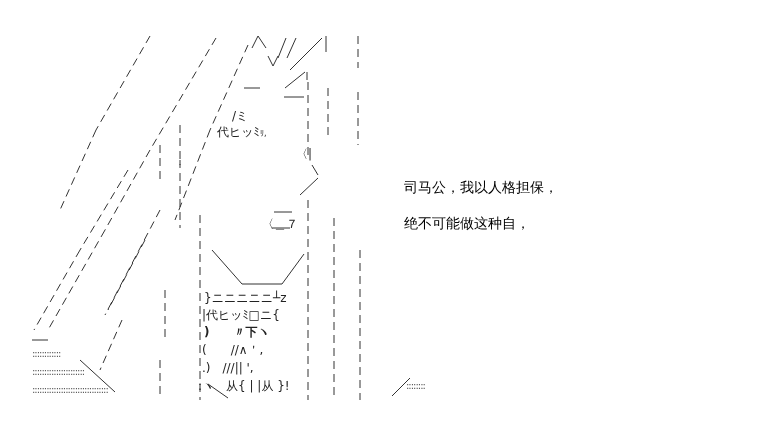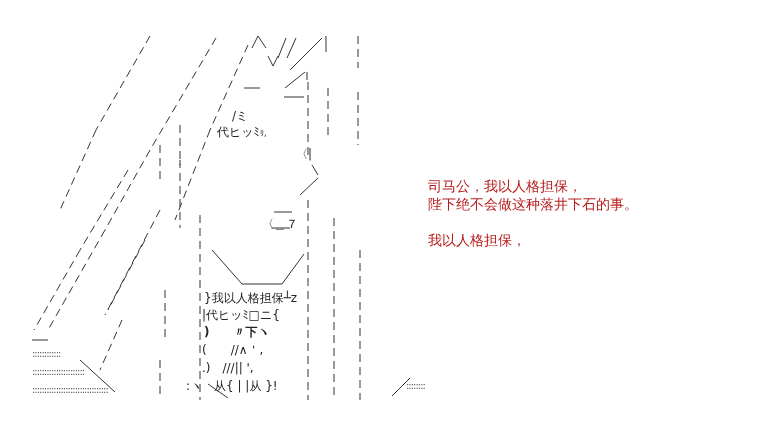--- a/index.html
+++ b/index.html
@@ -1,20 +1,20 @@
 <!DOCTYPE html>
 <html><head>
 <meta charset="utf-8">
 <style>
   html, body { margin: 0; padding: 0; background: #ffffff; }
   body { width: 769px; height: 424px; position: relative; overflow: hidden; font-family: "DejaVu Sans", sans-serif; color: #000; }
   .aa { position: absolute; left: 0; top: 0; width: 769px; height: 424px; }
   .seg { position: absolute; white-space: pre; font-size: 12px; line-height: 16px; color: #222; font-family: "DejaVu Sans", sans-serif; }
   .dot { color: #555; font-size: 10px; letter-spacing: -1px; }
-  .dialog { position: absolute; left: 428px; top: 178px; font-size: 14px; line-height: 18px; color: #b91c1c; font-family: Liberation Mono, monospace; }
+  .dialog { position: absolute; left: 404px; top: 178px; font-size: 14px; line-height: 18px; color: #000000; font-family: Liberation Sans, sans-serif; }
   .dialog div { white-space: pre; height: 18px; }
   .dialog .gap { height: 18px; }
 </style>
 </head>
 <body>
 
 <div class="aa">
 
   <svg width="769" height="424" style="position:absolute;left:0;top:0">
     <g stroke="#333" stroke-width="1" fill="none" stroke-dasharray="8 5">
@@ -75,31 +75,30 @@
 
       <line x1="410" y1="378" x2="392" y2="396"></line>
     </g>
   </svg>
 
   <span class="seg" style="left:232px;top:108px;">/ミ</span>
   <span class="seg" style="left:217px;top:124px;">代ヒッﾐ</span>
   <span class="seg" style="left:260px;top:126px;font-size:8px;">ﾘ,</span>
   <span class="seg" style="left:296px;top:146px;">〈|</span>
   <span class="seg" style="left:262px;top:216px;">〈＿７</span>
-  <span class="seg" style="left:204px;top:290px;">}我以人格担保┴z</span>
+  <span class="seg" style="left:204px;top:290px;">}ニニニニニ┴z</span>
   <span class="seg" style="left:202px;top:307px;">|代ヒッﾐ□ニ{</span>
   <span class="seg" style="left:204px;top:324px;font-weight:bold;">)　　〃下ヽ</span>
   <span class="seg" style="left:202px;top:342px;">(　　//∧＇,</span>
   <span class="seg" style="left:202px;top:360px;">.)　///|| ',</span>
-  <span class="seg" style="left:186px;top:378px;">:ヽ　从{ | |从 }!</span>
+  <span class="seg" style="left:198px;top:378px;">:ヽ　从{ | |从 }!</span>
 
   <div class="seg dot" style="left:32px;top:346px;">::::::::::::</div>
   <div class="seg dot" style="left:32px;top:364px;">::::::::::::::::::::::</div>
   <div class="seg dot" style="left:32px;top:382px;">::::::::::::::::::::::::::::::::</div>
   <div class="seg dot" style="left:406px;top:378px;">::::::::</div>
 </div>
 
 <div class="dialog">
   <div>司马公，我以人格担保，</div>
-  <div>陛下绝不会做这种落井下石的事。</div>
   <div class="gap"></div>
-  <div>我以人格担保，</div>
+  <div>绝不可能做这种自，</div>
 </div>
 
 </body></html>

